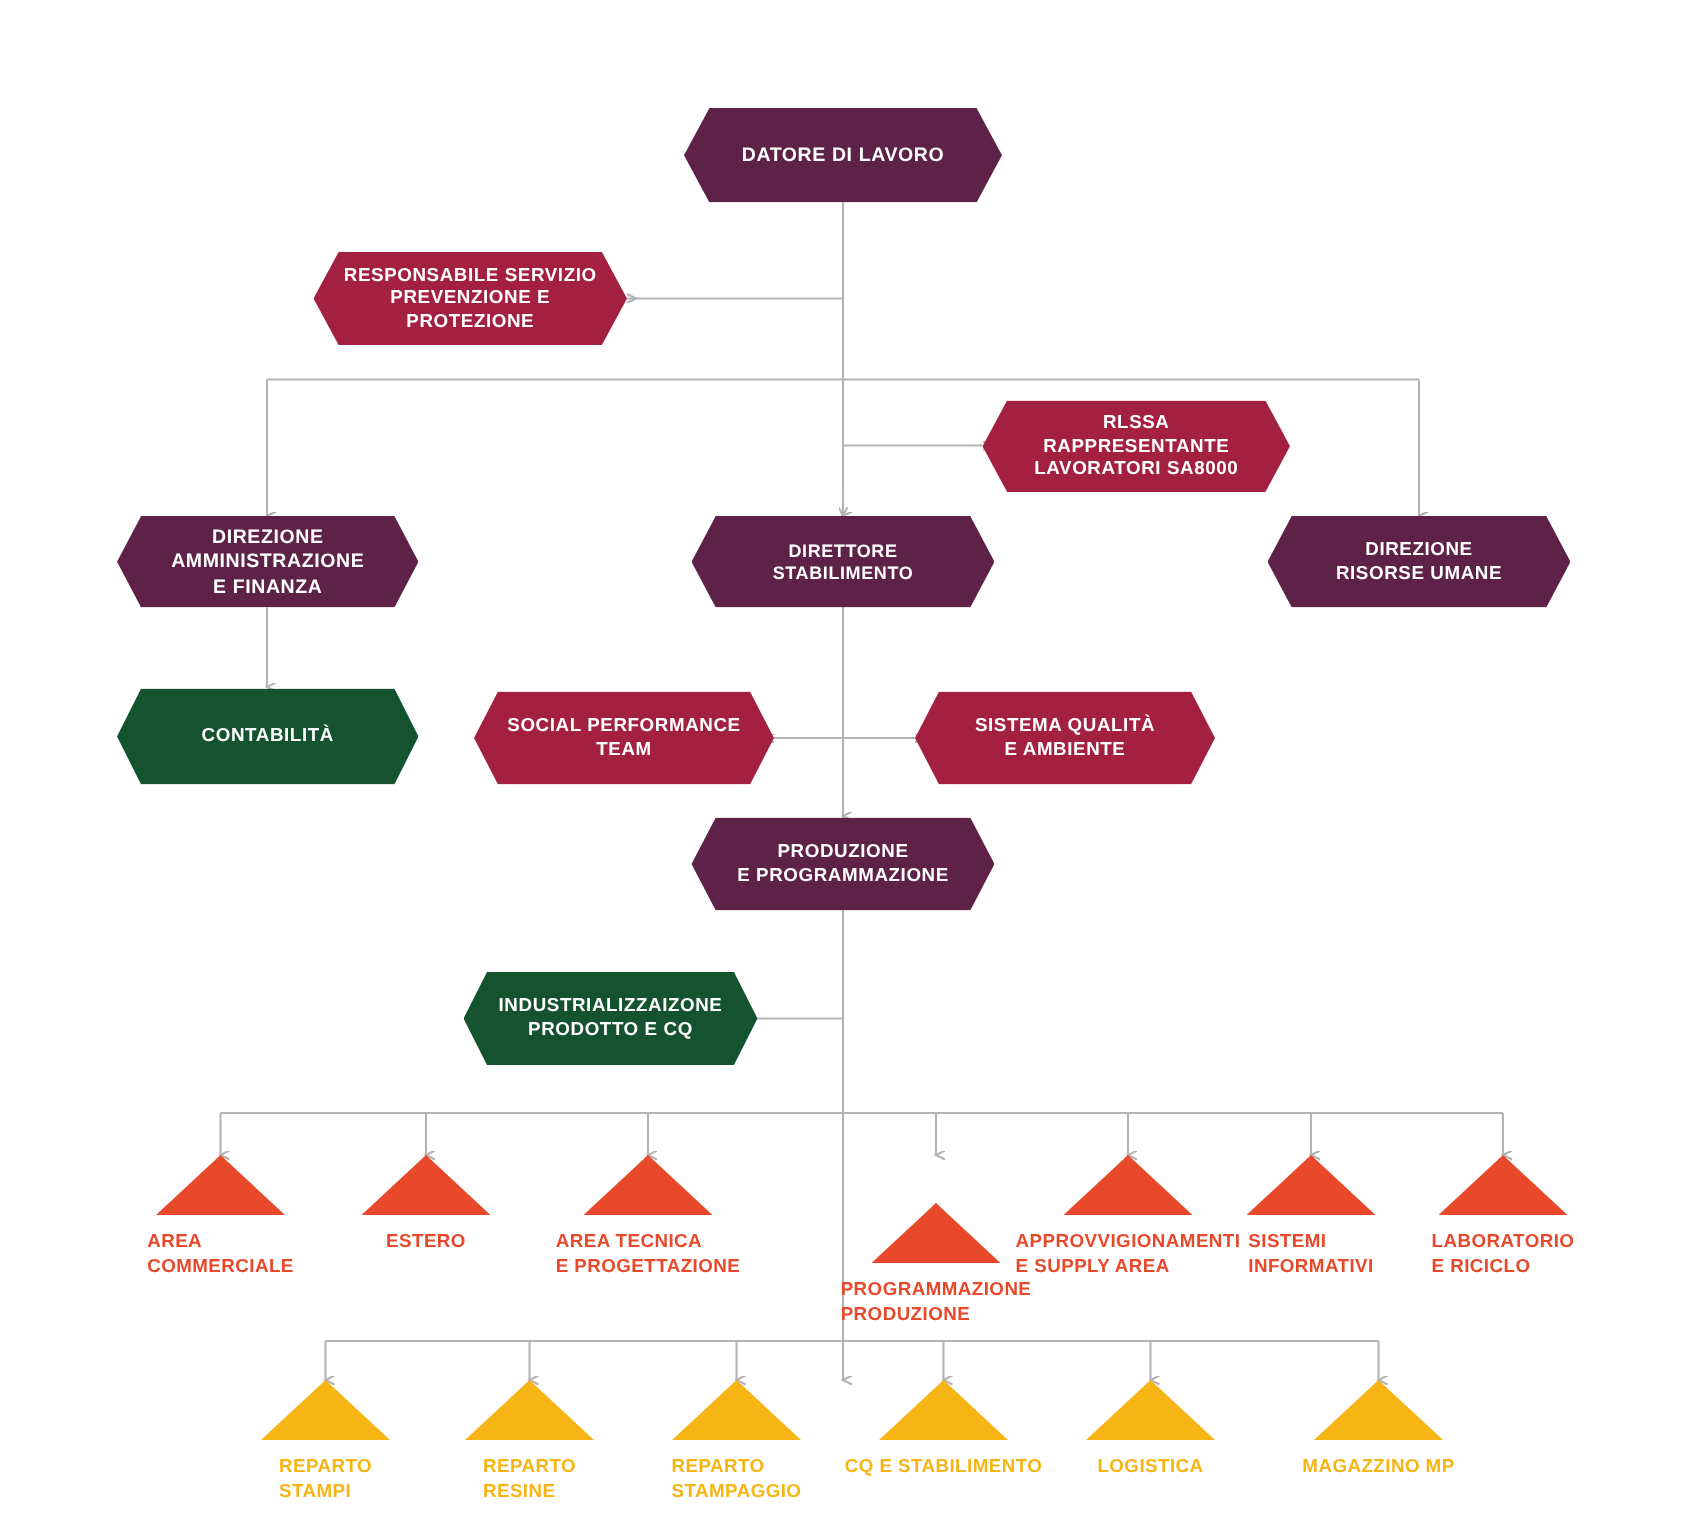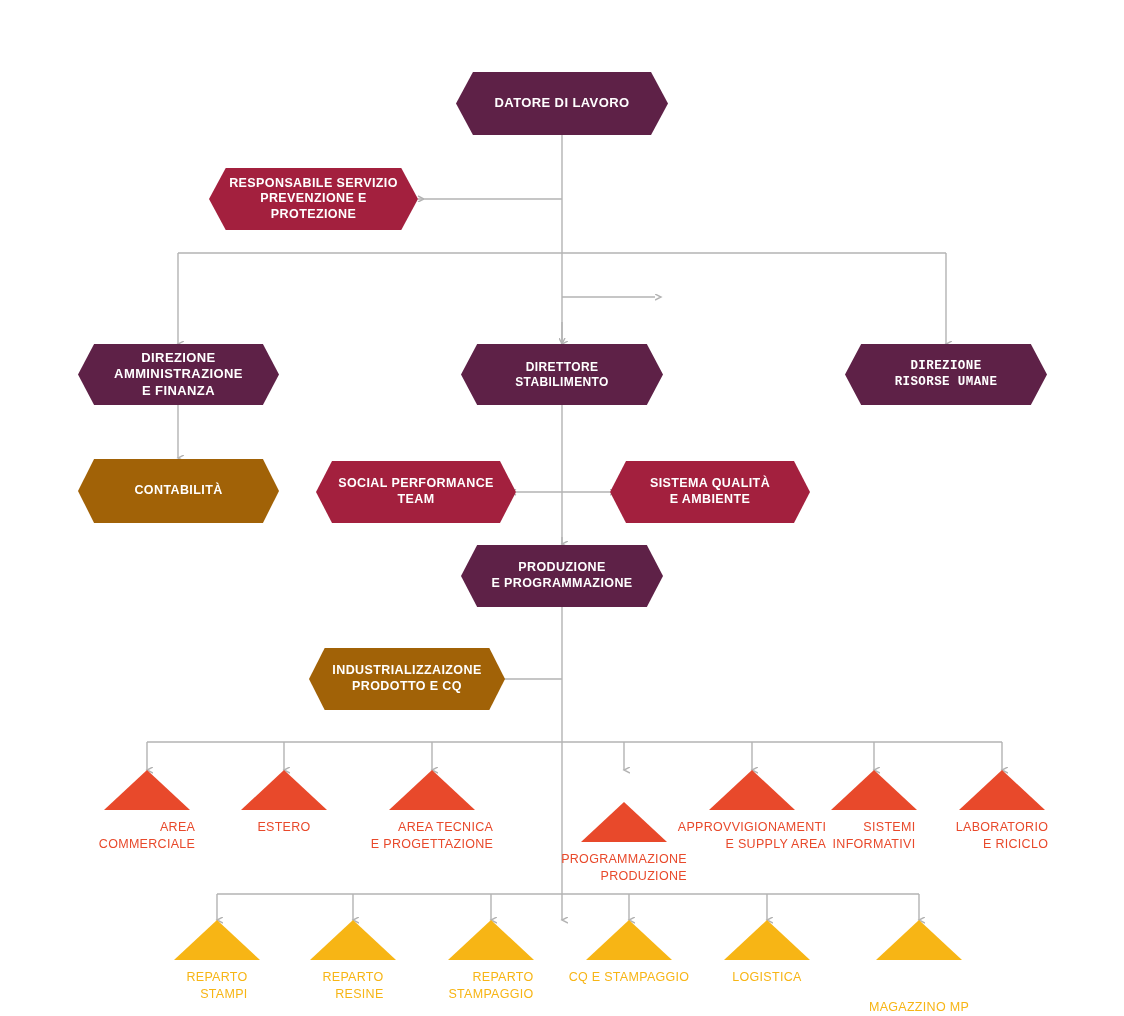--- a/index.html
+++ b/index.html
@@ -17,28 +17,28 @@
   .hex{
     display:flex;align-items:center;justify-content:center;text-align:center;
     color:#ffffff;font-weight:bold;letter-spacing:.4px;line-height:1.25;
     -webkit-clip-path:polygon(8% 0,92% 0,100% 50%,92% 100%,8% 100%,0 50%);
     clip-path:polygon(8% 0,92% 0,100% 50%,92% 100%,8% 100%,0 50%);
     padding:0 18px;
   }
   .hex span{display:block;}
   .c-plum{background:#5E2147;}
   .c-crimson{background:#A3203E;text-align:center;}
-  .c-red{background:#a16207;}
+  .c-red{background:#14532d;}
 
   
   .tri-node{position:absolute;display:flex;flex-direction:column;align-items:center;}
   .tri{width:0;height:0;border-left:43px solid transparent;border-right:43px solid transparent;}
   .tri-orange{border-bottom:40px solid #E8492B;}
   .tri-yellow{border-bottom:40px solid #F7B515;}
-  .tri-label{margin-top:9px;text-align:right;font-weight:normal;font-size:12.5px;
+  .tri-label{margin-top:9px;text-align:left;font-weight:bold;font-size:12.5px;
              line-height:1.35;letter-spacing:.3px;white-space:nowrap;}
   .lbl-orange{color:#E8492B;}
   .lbl-yellow{color:#F7B515;}
 </style>
 </head>
 <body>
 
 <div id="chart-root">
 
   <svg id="wires" viewBox="0 0 1124 1016" xmlns="http://www.w3.org/2000/svg">
@@ -100,36 +100,42 @@
     <span>DATORE DI LAVORO</span>
   </div>
 
   <div class="node hex c-crimson" style="left:209px;top:146px;width:209px;height:62px;font-size:12.5px;">
     <div>
       <span>RESPONSABILE  SERVIZIO</span>
       <span>PREVENZIONE E PROTEZIONE</span>
     </div>
   </div>
 
+  <div class="node hex c-crimson" style="left:655px;top:245px;width:205px;height:61px;font-size:12.5px;">
+    <div>
+      <span>RLSSA RAPPRESENTANTE</span>
+      <span>LAVORATORI SA8000</span>
+    </div>
+  </div>
 
   <div class="node hex c-plum" style="left:78px;top:322px;width:201px;height:61px;font-size:13px;">
     <div>
       <span>DIREZIONE AMMINISTRAZIONE</span>
       <span>E FINANZA</span>
     </div>
   </div>
 
   <div class="node hex c-plum" style="left:461px;top:322px;width:202px;height:61px;font-size:12px;">
     <div>
       <span>DIRETTORE</span>
       <span>STABILIMENTO</span>
     </div>
   </div>
 
-  <div class="node hex c-plum" style="left:845px;top:322px;width:202px;height:61px;font-size:12.5px;font-family:Liberation Mono, monospace;">
+  <div class="node hex c-plum" style="left:845px;top:322px;width:202px;height:61px;font-size:12.5px;">
     <div>
       <span>DIREZIONE</span>
       <span>RISORSE UMANE</span>
     </div>
   </div>
 
   <div class="node hex c-red" style="left:78px;top:437px;width:201px;height:64px;font-size:12.5px;">
     <span>CONTABILITÀ</span>
   </div>
 
@@ -237,34 +243,34 @@
     <div class="tri tri-yellow"></div>
     <div class="tri-label lbl-yellow">
       <span>REPARTO</span><br>
       <span>STAMPAGGIO</span>
     </div>
   </div>
 
   <div class="tri-node" style="left:569px;top:898px;width:120px;">
     <div class="tri tri-yellow"></div>
     <div class="tri-label lbl-yellow">
-      <span>CQ E STAMPAGGIO</span><br>
+      <span>CQ E STABILIMENTO</span><br>
       
     </div>
   </div>
 
   <div class="tri-node" style="left:707px;top:898px;width:120px;">
     <div class="tri tri-yellow"></div>
     <div class="tri-label lbl-yellow">
       <span>LOGISTICA</span><br>
       
     </div>
   </div>
 
-  <div class="tri-node" style="left:859px;top:898px;width:120px;gap:30px;">
+  <div class="tri-node" style="left:859px;top:898px;width:120px;">
     <div class="tri tri-yellow"></div>
     <div class="tri-label lbl-yellow">
       <span>MAGAZZINO MP</span><br>
       
     </div>
   </div>
 
 </div>
 
 </body></html>

